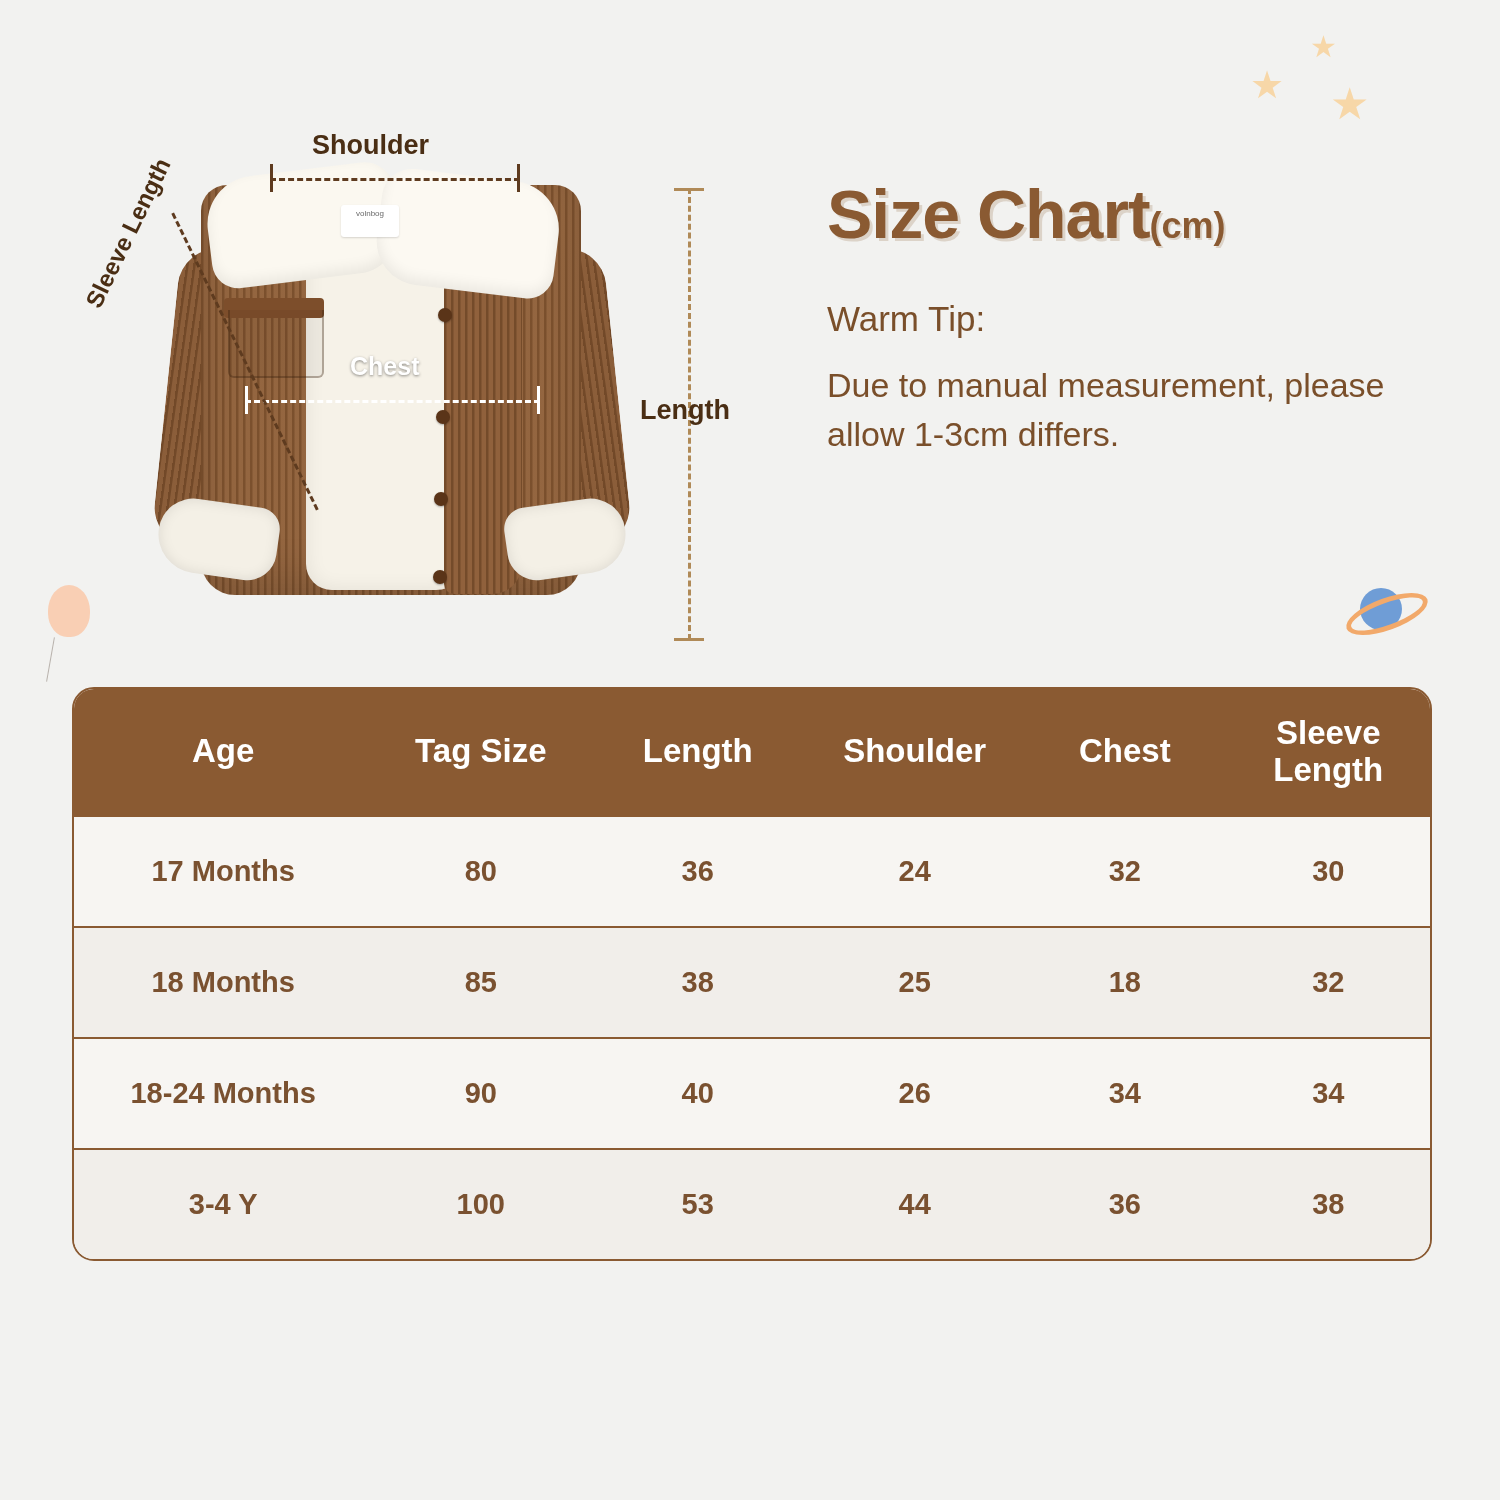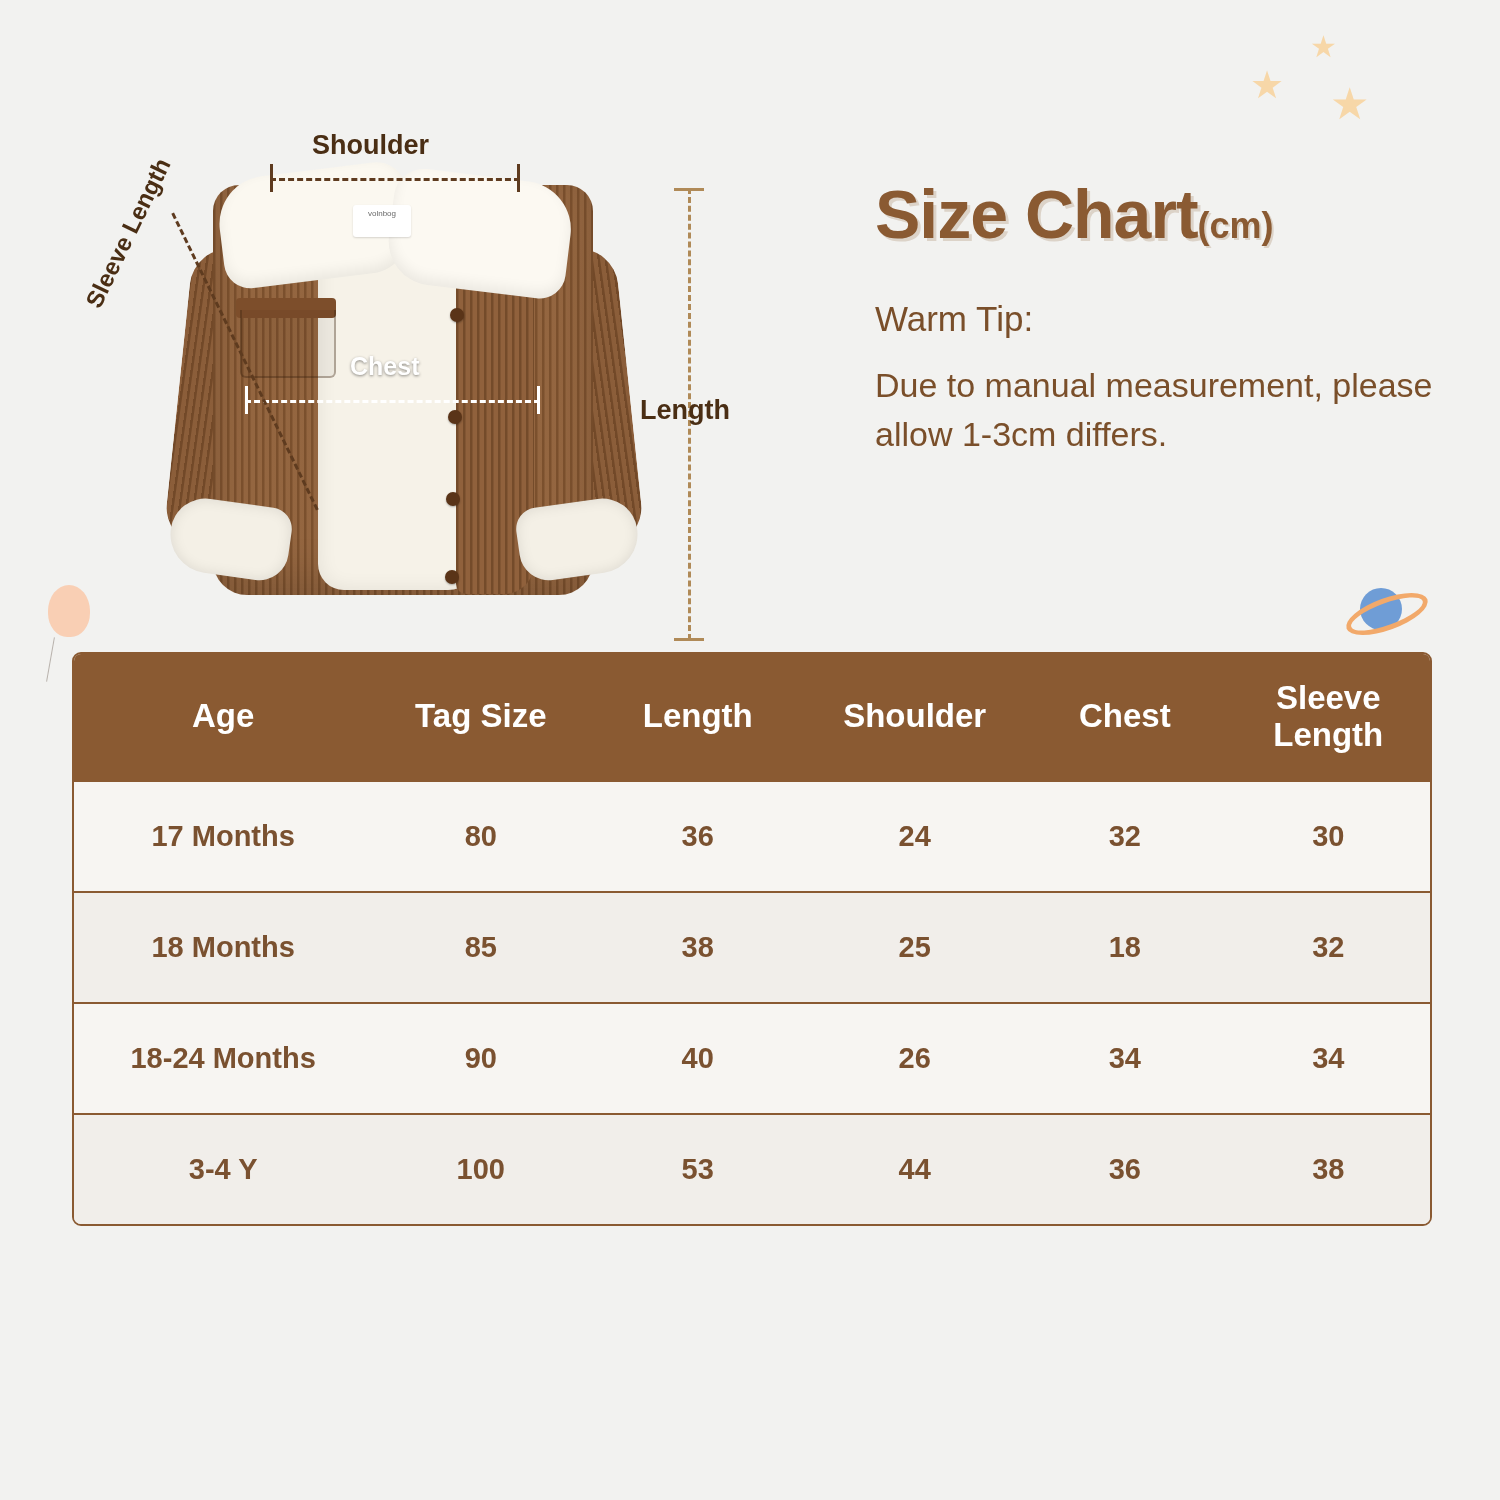--- a/index.html
+++ b/index.html
@@ -26,21 +26,21 @@
   .garment-area {
     position: absolute;
     left: 40px;
     top: 60px;
     width: 720px;
     height: 560px;
   }
 
   .jacket-wrap {
     position: absolute;
-    left: 128px;
+    left: 116px;
     top: 70px;
     width: 470px;
     height: 470px;
   }
 
   
   .jacket-body {
     position: absolute;
     left: 45px;
     top: 55px;
@@ -260,21 +260,21 @@
   }
 
   .length-line { left: 648px; top: 128px; height: 452px; border-left: 3px dashed #b08a57; }
   .length-tick-t { left: 634px; top: 128px; width: 30px; height: 3px; background:#b08a57; }
   .length-tick-b { left: 634px; top: 578px; width: 30px; height: 3px; background:#b08a57; }
   .lbl-length { left: 600px; top: 335px; font-size: 27px; }
 
   
   .info {
     position: absolute;
-    left: 875px;
+    left: 827px;
     top: 175px;
     width: 600px;
   }
   .title-row {
     display: flex;
     align-items: baseline;
     margin-bottom: 46px;
   }
   .title-main {
     font-size: 68px;
@@ -341,24 +341,24 @@
     height: 22px;
     border: 5px solid #f2a96a;
     border-radius: 50%;
     transform: rotate(-20deg);
   }
 
   
   .table-wrap {
     position: absolute;
     left: 72px;
-    top: 652px;
+    top: 687px;
     width: 1356px;
     border: 2px solid #8a5a32;
-    border-radius: 9px;
+    border-radius: 22px;
     overflow: hidden;
     background: #f7f5f2;
   }
   table {
     border-collapse: collapse;
     width: 100%;
   }
   thead th {
     background: #8a5a32;
     color: #ffffff;

